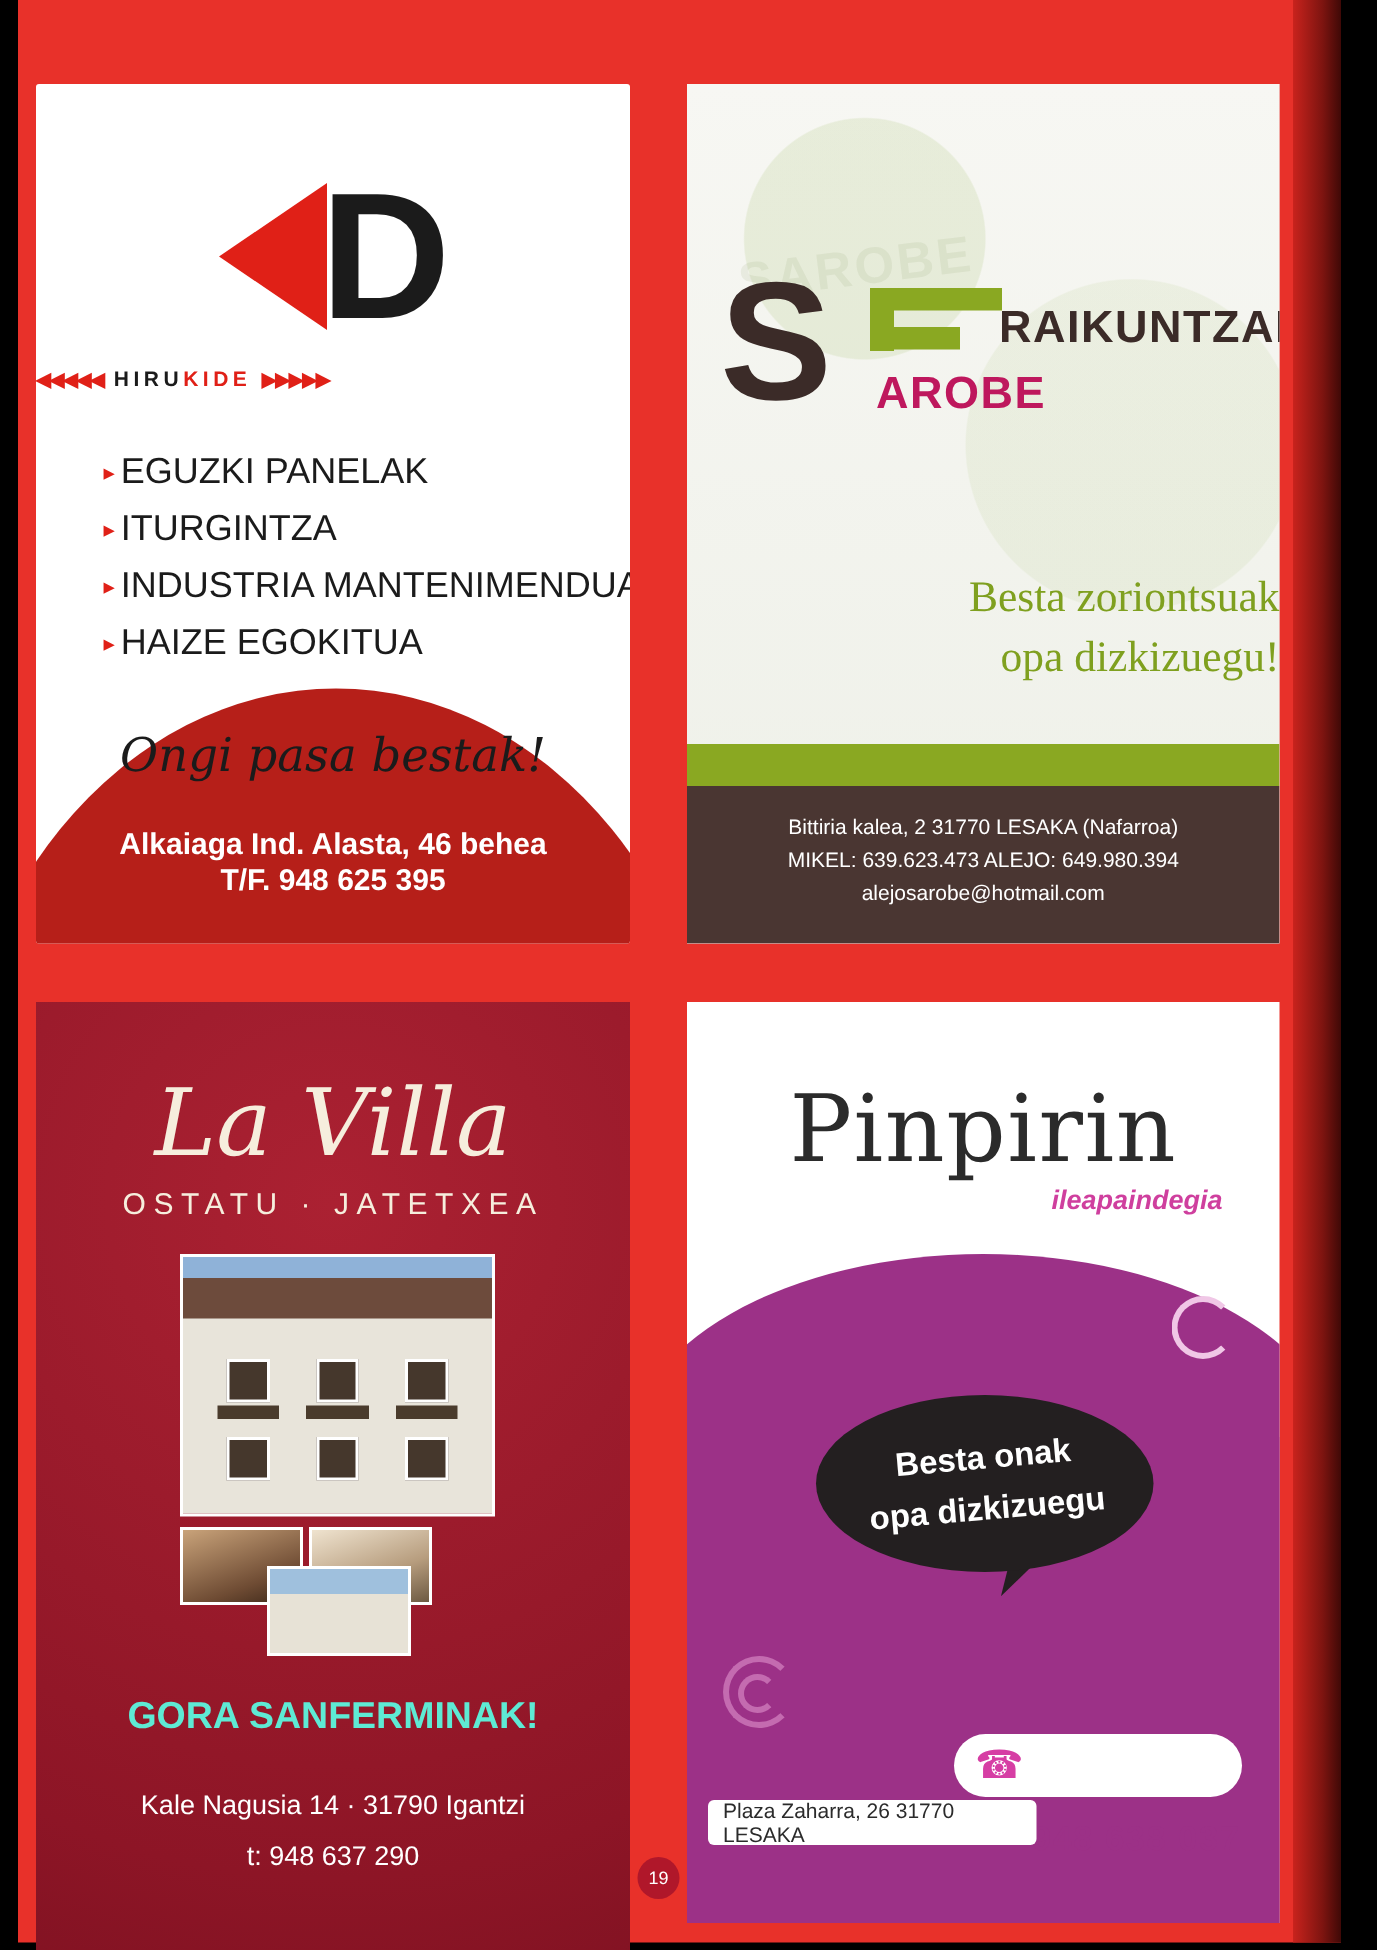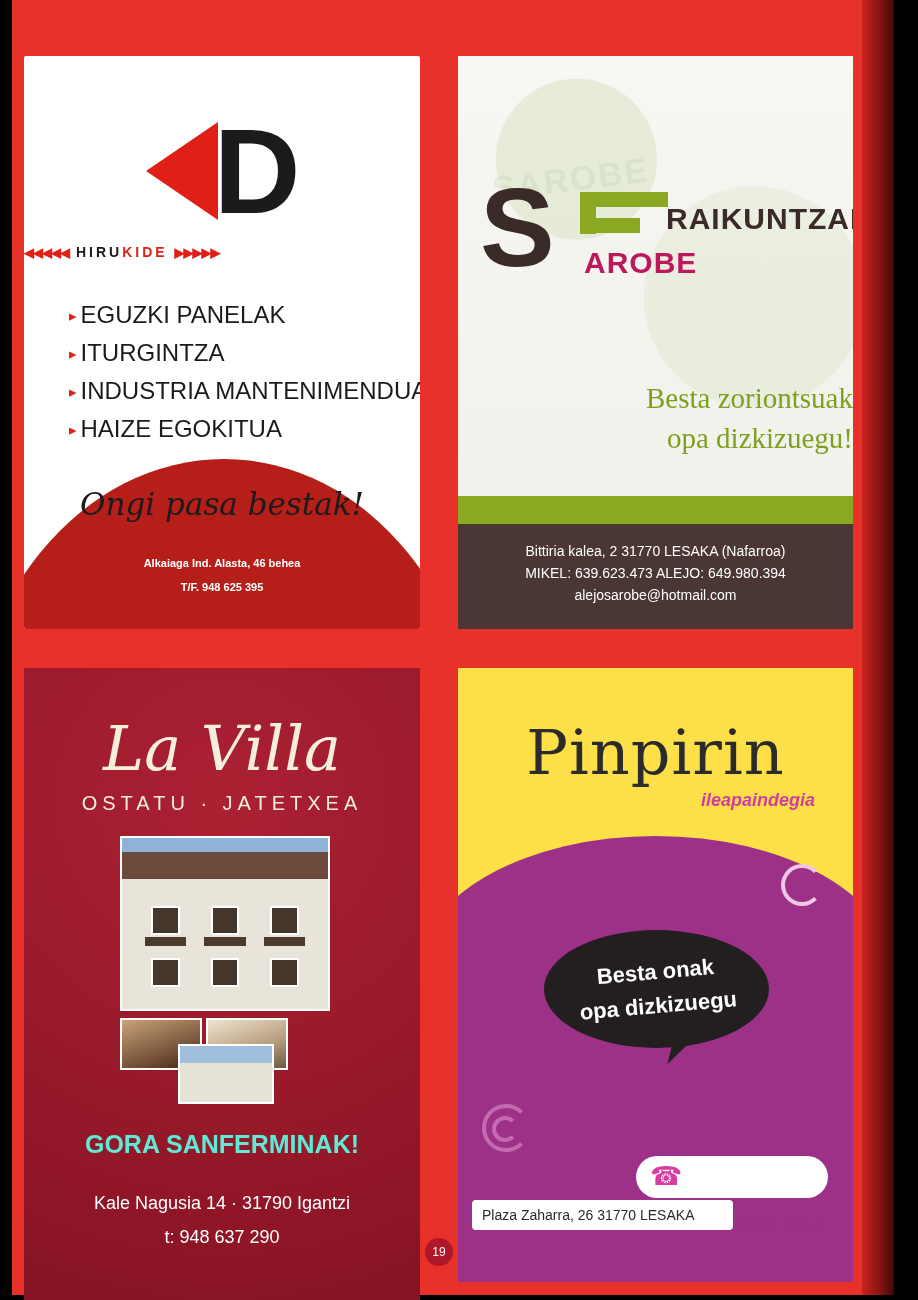--- a/index.html
+++ b/index.html
@@ -138,21 +138,21 @@
     font-style: italic;
     font-size: 31px;
     color: #1b1b1b;
   }
   #ad1-contact {
     position: absolute;
     left: 0; right: 0;
     bottom: 30px;
     text-align: center;
     color: #fff;
-    font-size: 11px;
+    font-size: 20px;
     line-height: 24px;
     font-weight: bold;
   }
 
   
   #ad2 {
     left: 458px;
     top: 56px;
     width: 395px;
     height: 573px;
@@ -348,21 +348,21 @@
     font-size: 18px;
     line-height: 34px;
   }
 
   
   #ad4 {
     left: 458px;
     top: 668px;
     width: 395px;
     height: 614px;
-    background: #fde047;
+    background: #ffffff;
   }
   #ad4-purple {
     position: absolute;
     left: -40px;
     top: 168px;
     width: 475px;
     height: 520px;
     background: #9c3187;
     border-radius: 50% 50% 0 0 / 26% 26% 0 0;
   }
@@ -451,21 +451,21 @@
     left: 14px; top: 7px;
     width: 30px; height: 26px;
     color: #d63ea4;
     font-size: 26px;
     line-height: 26px;
   }
   #ad4-addr {
     position: absolute;
     left: 14px;
     top: 532px;
-    width: 261px;
+    width: 219px;
     height: 30px;
     background: #fff;
     border-radius: 4px;
     font-size: 14px;
     color: #2b2b2b;
     display: flex;
     align-items: center;
     padding-left: 10px;
     box-sizing: border-box;
   }

